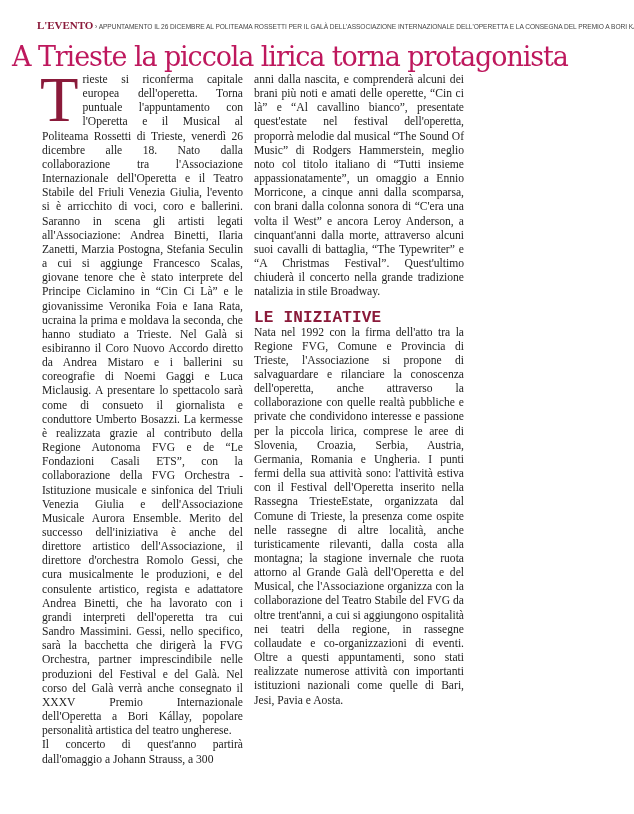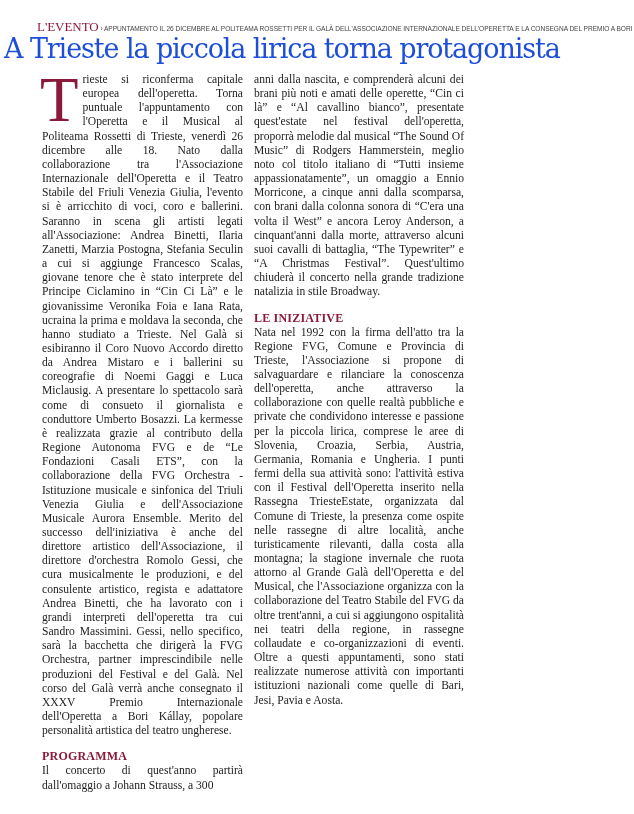--- a/index.html
+++ b/index.html
@@ -2,59 +2,58 @@
 <html><head>
   <meta charset="utf-8">
   <style>
     html, body { margin: 0; padding: 0; background: #ffffff; }
     body { width: 634px; height: 814px; position: relative; overflow: hidden; color: #222; }
     .kicker {
       position: absolute; top: 19px; left: 37px; width: 590px;
       font-family: "Liberation Sans", sans-serif; font-size: 6.6px; letter-spacing: -0.05px;
       white-space: nowrap; color: #444; text-transform: uppercase;
     }
-    .kicker .label { color: #8a1a3a; font-family: "Liberation Serif", serif; font-weight: normal; font-size: 13px; }
+    .kicker .label { color: #8a1a3a; font-family: "Liberation Serif", serif; font-weight: bold; font-size: 11px; }
     .headline {
       position: absolute; top: 29px; left: 0; width: 538px; text-align: center;
       font-family: "DejaVu Serif", serif; font-size: 27px; letter-spacing: -1.1px;
-      color: #1d4ed8; margin: 4px; font-weight: normal; white-space: nowrap;
+      color: #be185d; margin: 12px; font-weight: normal; white-space: nowrap;
     }
     .col {
       position: absolute; top: 73px;
       font-family: "Liberation Serif", serif; font-size: 11.6px; line-height: 14.15px;
       text-align: justify; hyphens: manual; color: #222;
     }
     .col1 { left: 42px; width: 201px; }
     .col2 { left: 254px; width: 210px; top: 73px; }
     .dropcap {
       float: left; font-family: "Liberation Serif", serif; font-size: 63px; line-height: 50px;
       color: #8a1a3a; margin: 2px 4px 0 -2px; height: 52px;
     }
     .col p { margin: 0; }
     .section-head {
-      font-family: Liberation Serif, serif; font-weight: bold; font-size: 12px;
+      font-family: Liberation Mono, monospace; font-weight: bold; font-size: 16px;
       color: #8a1a3a; margin: 12px 0 1px 0; letter-spacing: 0.2px; line-height: 13px;
     }
   </style>
 </head>
 <body>
 
 <div class="kicker">
   <span class="label">L'EVENTO</span>
   <span>›</span>
   <span>APPUNTAMENTO IL 26 DICEMBRE AL POLITEAMA ROSSETTI PER IL GALÀ DELL'ASSOCIAZIONE INTERNAZIONALE DELL'OPERETTA E LA CONSEGNA DEL PREMIO A BORI KÁLLAY</span>
 </div>
 
 <h1 class="headline">A Trieste la piccola lirica torna protagonista</h1>
 
 <div class="col col1">
   <p>
     <span class="dropcap">T</span><span>rieste si riconferma capitale europea dell'operetta. Torna puntuale l'appuntamento con l'Operetta e il Musical al Politeama Rossetti di Trieste, venerdì 26 dicembre alle 18. Nato dalla collaborazione tra l'Associazione Internazionale dell'Operetta e il Teatro Stabile del Friuli Venezia Giulia, l'evento si è arricchito di voci, coro e ballerini. Saranno in scena gli artisti legati all'Associazione: Andrea Binetti, Ilaria Zanetti, Marzia Postogna, Stefania Seculin a cui si aggiunge Francesco Scalas, giovane tenore che è stato interprete del Principe Ciclamino in “Cin Ci Là” e le giovanissime Veronika Foia e Iana Rata, ucraina la prima e moldava la seconda, che hanno studiato a Trieste. Nel Galà si esibiranno il Coro Nuovo Accordo diretto da Andrea Mistaro e i ballerini su coreografie di Noemi Gaggi e Luca Miclausig. A presentare lo spettacolo sarà come di consueto il giornalista e conduttore Umberto Bosazzi. La kermesse è realizzata grazie al contributo della Regione Autonoma FVG e de “Le Fondazioni Casali ETS”, con la collaborazione della FVG Orchestra - Istituzione musicale e sinfonica del Triuli Venezia Giulia e dell'Associazione Musicale Aurora Ensemble. Merito del successo dell'iniziativa è anche del direttore artistico dell'Associazione, il direttore d'orchestra Romolo Gessi, che cura musicalmente le produzioni, e del consulente artistico, regista e adattatore Andrea Binetti, che ha lavorato con i grandi interpreti dell'operetta tra cui Sandro Massimini. Gessi, nello specifico, sarà la bacchetta che dirigerà la FVG Orchestra, partner imprescindibile nelle produzioni del Festival e del Galà. Nel corso del Galà verrà anche consegnato il XXXV Premio Internazionale dell'Operetta a Bori Kállay, popolare personalità artistica del teatro ungherese.</span>
   </p>
-  <div class="section-head">PROGRAMMA</div>
   <p>Il concerto di quest'anno partirà dall'omaggio a Johann Strauss, a 300</p>
 </div>
 
 <div class="col col2">
   <p>anni dalla nascita, e comprenderà alcuni dei brani più noti e amati delle operette, “Cin ci là” e “Al cavallino bianco”, presentate quest'estate nel festival dell'operetta, proporrà melodie dal musical “The Sound Of Music” di Rodgers Hammerstein, meglio noto col titolo italiano di “Tutti insieme appassionatamente”, un omaggio a Ennio Morricone, a cinque anni dalla scomparsa, con brani dalla colonna sonora di “C'era una volta il West” e ancora Leroy Anderson, a cinquant'anni dalla morte, attraverso alcuni suoi cavalli di battaglia, “The Typewriter” e “A Christmas Festival”. Quest'ultimo chiuderà il concerto nella grande tradizione natalizia in stile Broadway.</p>
   <div class="section-head">LE INIZIATIVE</div>
   <p>Nata nel 1992 con la firma dell'atto tra la Regione FVG, Comune e Provincia di Trieste, l'Associazione si propone di salvaguardare e rilanciare la conoscenza dell'operetta, anche attraverso la collaborazione con quelle realtà pubbliche e private che condividono interesse e passione per la piccola lirica, comprese le aree di Slovenia, Croazia, Serbia, Austria, Germania, Romania e Ungheria. I punti fermi della sua attività sono: l'attività estiva con il Festival dell'Operetta inserito nella Rassegna TriesteEstate, organizzata dal Comune di Trieste, la presenza come ospite nelle rassegne di altre località, anche turisticamente rilevanti, dalla costa alla montagna; la stagione invernale che ruota attorno al Grande Galà dell'Operetta e del Musical, che l'Associazione organizza con la collaborazione del Teatro Stabile del FVG da oltre trent'anni, a cui si aggiungono ospitalità nei teatri della regione, in rassegne collaudate e co-organizzazioni di eventi. Oltre a questi appuntamenti, sono stati realizzate numerose attività con importanti istituzioni nazionali come quelle di Bari, Jesi, Pavia e Aosta.</p>
 </div>
 
 </body></html>

